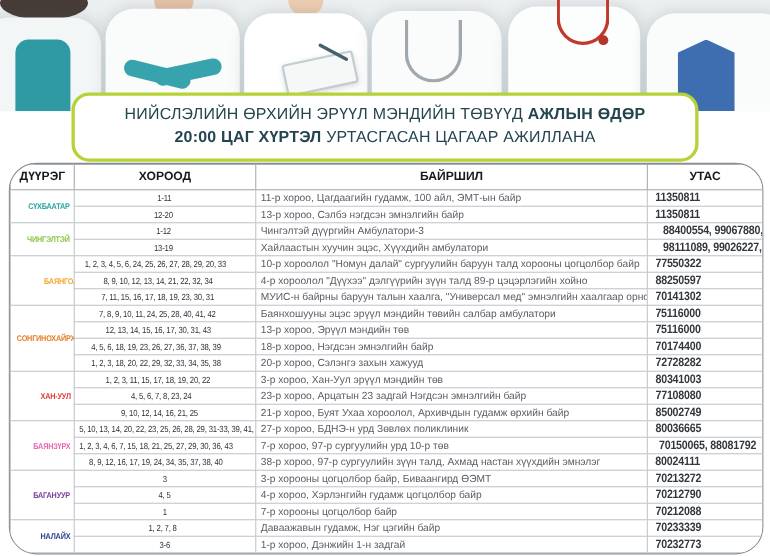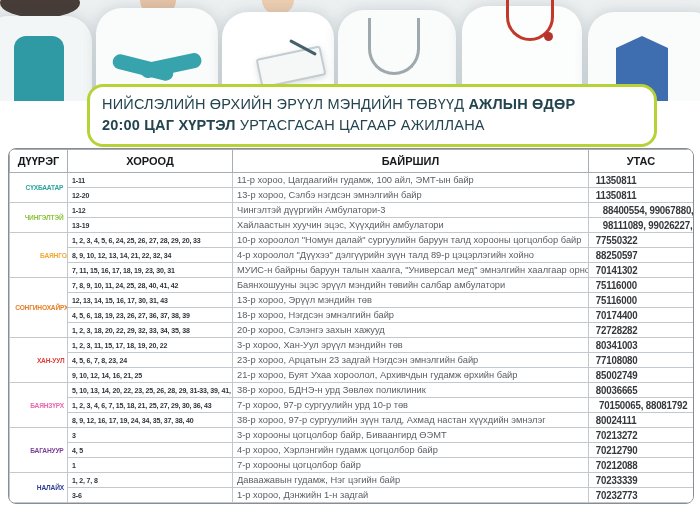--- a/index.html
+++ b/index.html
@@ -31,34 +31,34 @@
   .c5 { left:462px; top:6px; width:120px; height:97px; background:#fcfdfd; }
   .steth-red { position:absolute; left:506px; top:-6px; width:42px; height:44px;
     border:3.5px solid #c0392b; border-top:none; border-radius:0 0 24px 24px; }
   .steth-red-dot { position:absolute; left:544px; top:32px; width:9px; height:9px; background:#b5352c; border-radius:50%; }
   .c6 { left:588px; top:12px; width:130px; height:91px; }
   .scrub-blue { position:absolute; left:616px; top:36px; width:52px; height:66px; background:#3e6db0;
     clip-path:polygon(0 18%, 50% 0, 100% 18%, 100% 100%, 0 100%); }
   
   .banner { position:absolute; top:84px; left:50%; transform:translateX(-50%);
     width:540px; background:#ffffff; border:3px solid #b5d237; border-radius:16px;
-    padding:7px 12px 8px; font-size:14.5px; line-height:1.45;
-    color:#24454f; z-index:10; letter-spacing:.2px;margin-left:22px; }
+    padding:7px 12px 8px; text-align:center; font-size:14.5px; line-height:1.45;
+    color:#24454f; z-index:10; letter-spacing:.2px; }
   .banner b { font-weight:bold; }
   
   .table-wrap { position:absolute; top:148px; left:8px; width:684px;
     border:1.5px solid #878d92; border-radius:8px; overflow:hidden; background:#fff; }
   table { width:100%; border-collapse:collapse; table-layout:fixed; }
   th { font-size:11px; font-weight:bold; color:#17191b; border:1px solid #a7adb2;
     height:20px; padding:1px 2px; background:#fff; }
   td { border:1px solid #c3c8cc; height:14px; padding:0 4px; overflow:hidden;
     white-space:nowrap; background:#fff; vertical-align:middle; }
   tr.group-start td { border-top:1px solid #8f959a; }
   td.district { text-align:right; font-weight:bold; font-size:7.5px; padding:0 1px; }
-  td.khoroos { font-size:8px; color:#2f3338; font-weight:bold; }
+  td.khoroos { font-size:8px; color:#2f3338; font-weight:normal;text-align:center; }
   td.location { font-size:9.3px; color:#5a5e63; }
   td.phone { font-size:11px; color:#33373c; font-weight:bold; }
   .fit { display:inline-block; white-space:nowrap; transform:scaleX(.88); transform-origin:0 50%; letter-spacing:-.2px; }
   td.phone .fit, td.district .fit { transform-origin:50% 50%; }
 </style>
 </head>
 <body>
 
 <div class="photo">
   <div class="hair1"></div>
@@ -79,21 +79,21 @@
   <div class="steth-red-dot"></div>
   <div class="coat c6"></div>
   <div class="scrub-blue"></div>
 </div>
 
 <div class="banner" style="border-color: rgb(181, 210, 55); color: rgb(36, 69, 79);">
   <span>НИЙСЛЭЛИЙН ӨРХИЙН ЭРҮҮЛ МЭНДИЙН ТӨВҮҮД </span><b>АЖЛЫН ӨДӨР</b><br>
   <b>20:00 ЦАГ ХҮРТЭЛ</b><span> УРТАСГАСАН ЦАГААР АЖИЛЛАНА</span>
 </div>
 
-<div class="table-wrap" style="border-color: rgb(135, 141, 146);">
+<div class="table-wrap" style="border-color: rgb(135, 141, 146); border-radius: 25px;">
   <table>
     <colgroup>
       <col style="width:58px">
         <col style="width:165px">
         <col style="width:356px">
         <col style="width:105px">
     </colgroup>
     <thead>
       <tr>
         <th>ДҮҮРЭГ</th>
@@ -174,21 +174,21 @@
           <td class="phone"><span class="fit">77108080</span></td>
         </tr>
         <tr>
           <td class="khoroos"><span class="fit">9, 10, 12, 14, 16, 21, 25</span></td>
           <td class="location">21-р хороо, Буят Ухаа хороолол, Архивчдын гудамж өрхийн байр</td>
           <td class="phone"><span class="fit">85002749</span></td>
         </tr>
         <tr class="group-start">
           <td rowspan="3" class="district" style="color: rgb(234, 103, 173);"><span class="fit">БАЯНЗҮРХ</span></td>
           <td class="khoroos"><span class="fit">5, 10, 13, 14, 20, 22, 23, 25, 26, 28, 29, 31-33, 39, 41, 42</span></td>
-          <td class="location">38-р хороо, БДНЭ-н урд Зөвлөх поликлиник</td>
+          <td class="location">27-р хороо, БДНЭ-н урд Зөвлөх поликлиник</td>
           <td class="phone"><span class="fit">80036665</span></td>
         </tr>
         <tr>
           <td class="khoroos"><span class="fit">1, 2, 3, 4, 6, 7, 15, 18, 21, 25, 27, 29, 30, 36, 43</span></td>
           <td class="location">7-р хороо, 97-р сургуулийн урд 10-р төв</td>
           <td class="phone"><span class="fit">70150065, 88081792</span></td>
         </tr>
         <tr>
           <td class="khoroos"><span class="fit">8, 9, 12, 16, 17, 19, 24, 34, 35, 37, 38, 40</span></td>
           <td class="location">38-р хороо, 97-р сургуулийн зүүн талд, Ахмад настан хүүхдийн эмнэлэг</td>

